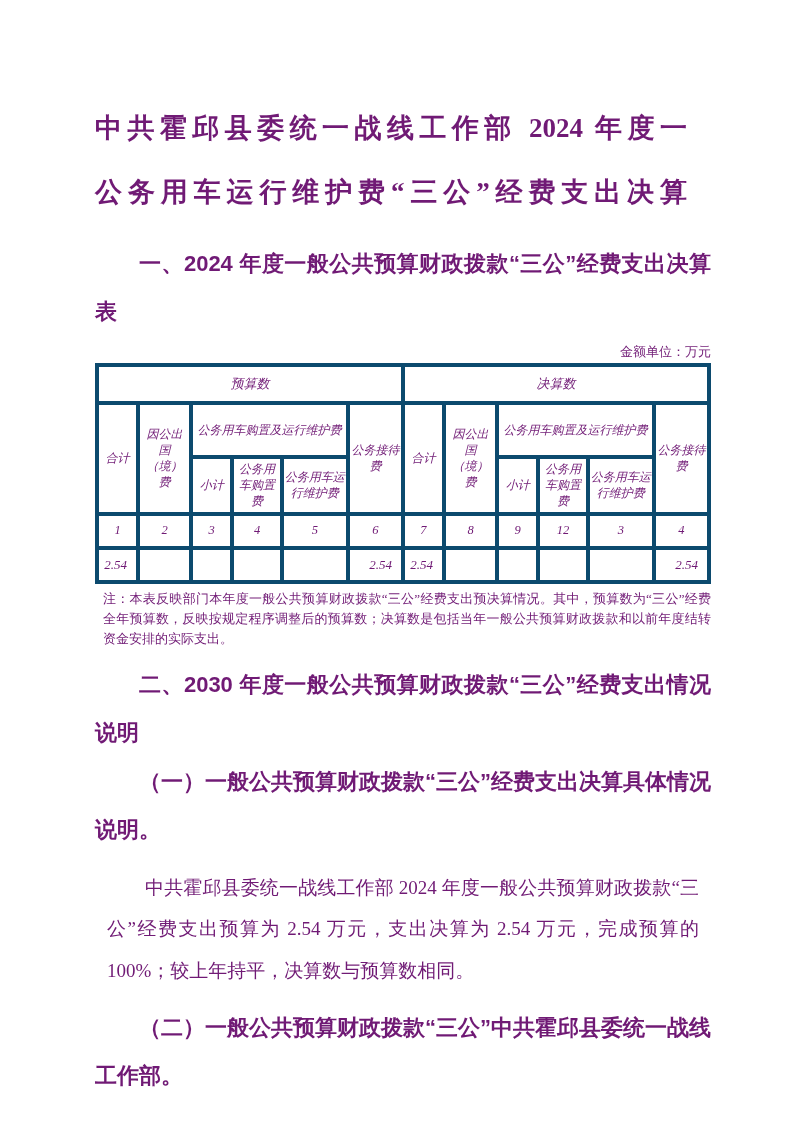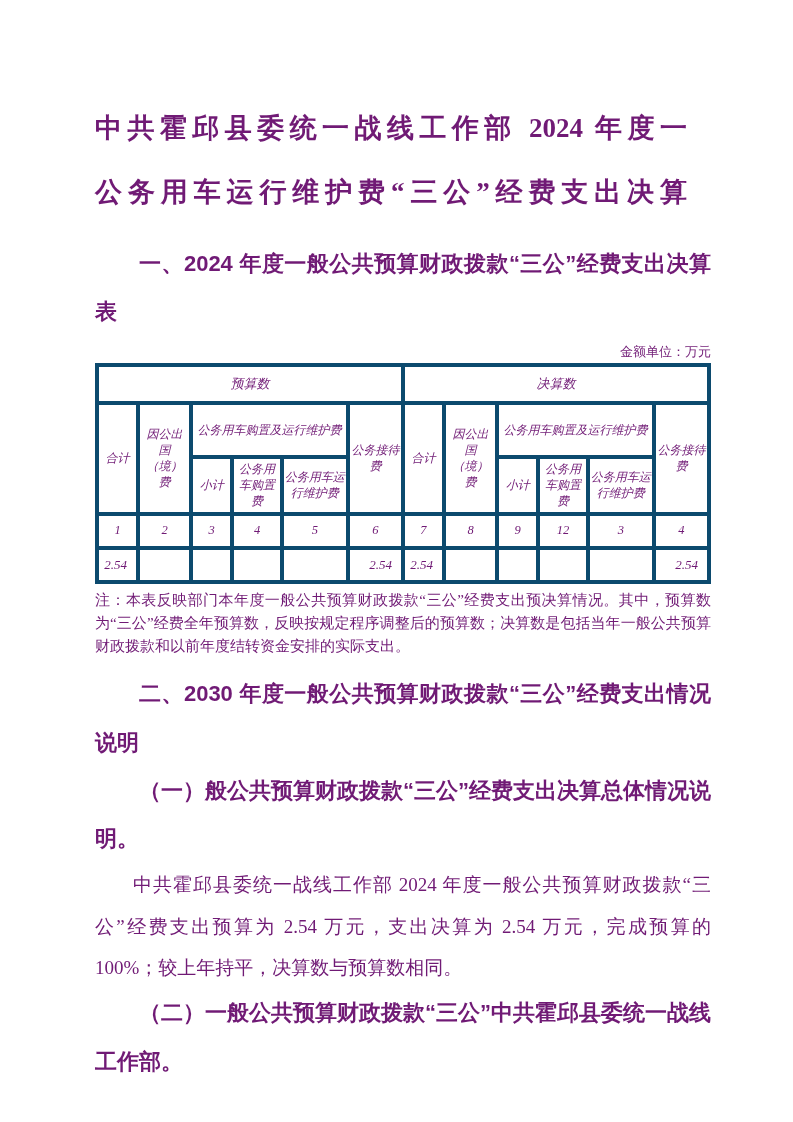--- a/index.html
+++ b/index.html
@@ -61,27 +61,27 @@
   .header-row td { height: 46px; }
   .subheader-row td { height: 38px; }
   .num-row td { height: 26px; font-size: 12.5px; }
   .value-row td {
     height: 26px;
     font-size: 13px;
     text-align: right;
     padding-right: 9px;
   }
   .table-note {
-    margin: 5px 0 12px 0;
-    font-size: 15px;
+    margin: 5px 0 12px 8px;
+    font-size: 13px;
     line-height: 1.55;
     text-align: justify;
   }
   .body-paragraph {
-    margin: 0;
+    margin: 12px;
     font-size: 19px;
     line-height: 2.2;
     text-indent: 2em;
     text-align: justify;
   }
 </style>
 </head>
 <body>
 
 <div class="page">
@@ -161,19 +161,19 @@
         <td></td>
         <td>2.54</td>
       </tr>
     </tbody>
   </table>
 
   <p class="table-note">注：本表反映部门本年度一般公共预算财政拨款“三公”经费支出预决算情况。其中，预算数为“三公”经费全年预算数，反映按规定程序调整后的预算数；决算数是包括当年一般公共预算财政拨款和以前年度结转资金安排的实际支出。</p>
 
   <h2 class="section-heading section-2">二、2030 年度一般公共预算财政拨款“三公”经费支出情况说明</h2>
 
-  <h3 class="sub-heading">（一）般公共预算财政拨款“三公”经费支出决算总体情况说明。</h3>
+  <h3 class="sub-heading">（一）一般公共预算财政拨款“三公”经费支出决算具体情况说明。</h3>
 
   <p class="body-paragraph">中共霍邱县委统一战线工作部 2024 年度一般公共预算财政拨款“三公”经费支出预算为 2.54 万元，支出决算为 2.54 万元，完成预算的 100%；较上年持平，决算数与预算数相同。</p>
 
   <h3 class="sub-heading">（二）一般公共预算财政拨款“三公”中共霍邱县委统一战线工作部。</h3>
 
 </div>
 
 </body></html>

